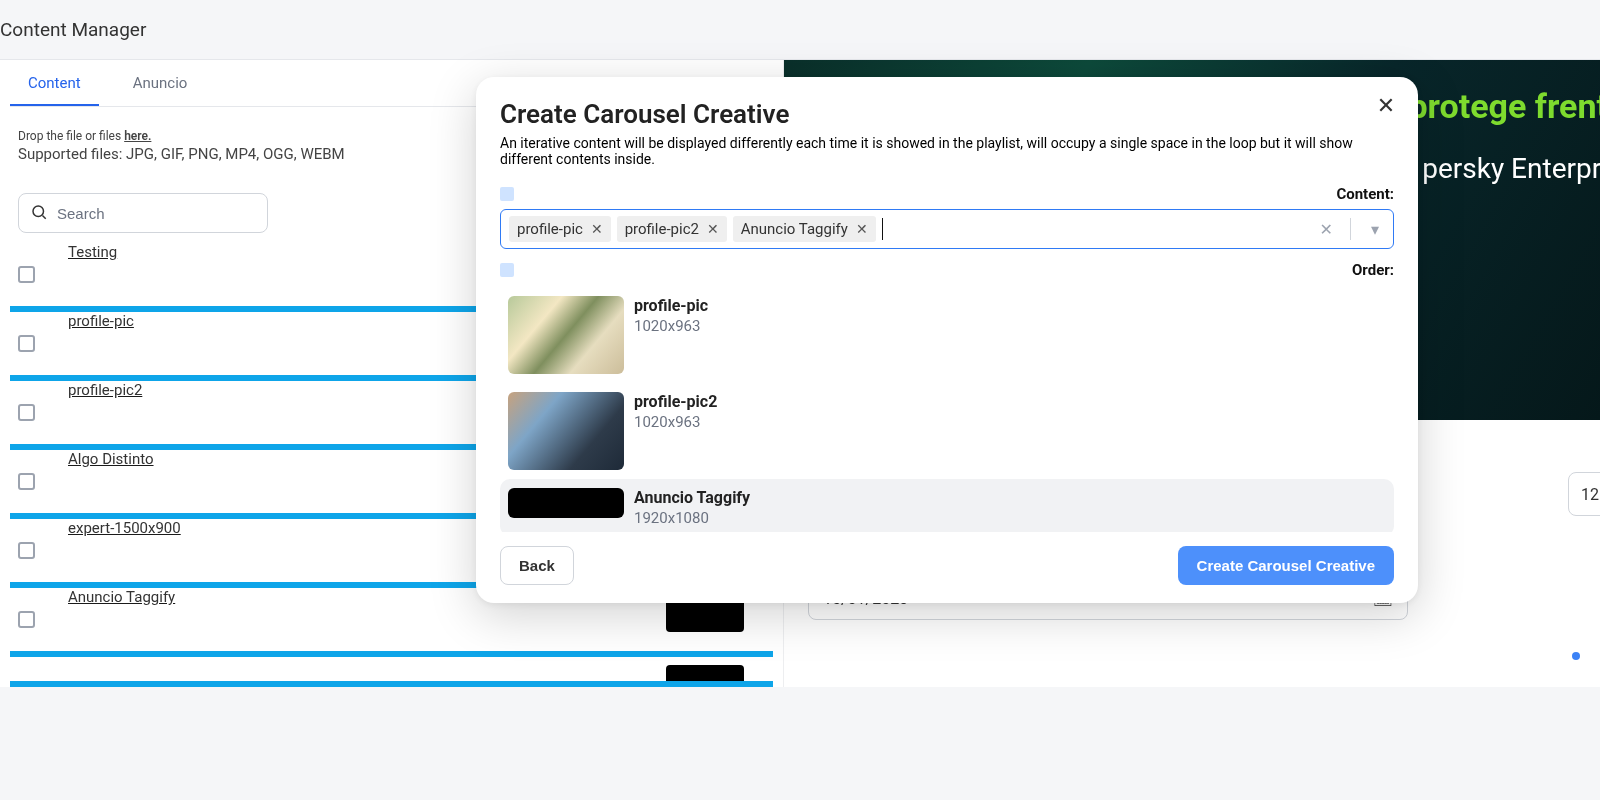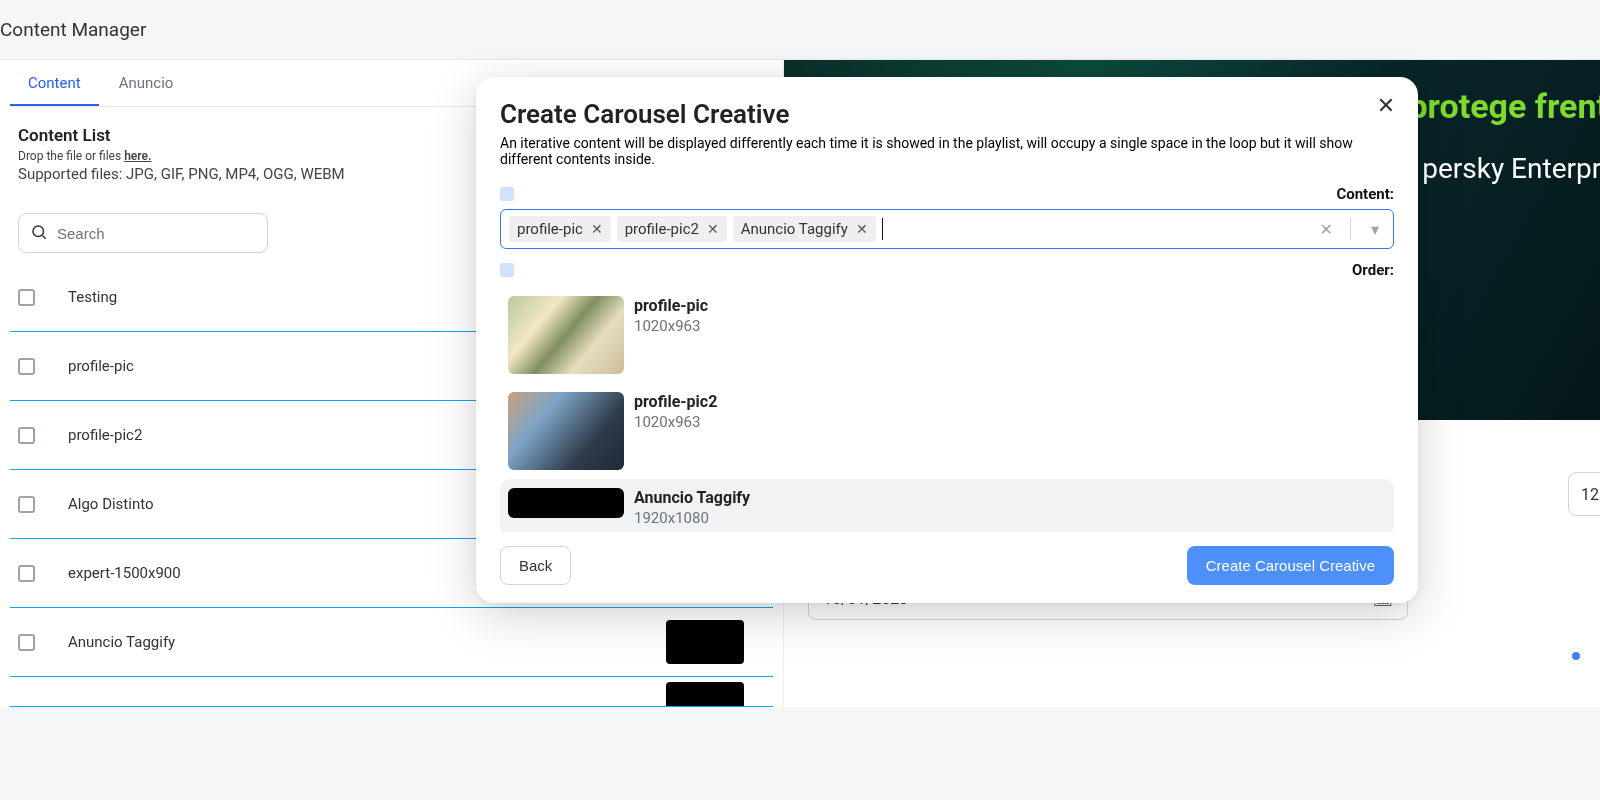--- a/index.html
+++ b/index.html
@@ -3,41 +3,41 @@
 <meta charset="utf-8">
 <style>
 * { box-sizing: border-box; margin: 0; padding: 0; }
 body { font-family: -apple-system, BlinkMacSystemFont, "Segoe UI", Roboto, Helvetica, Arial, sans-serif; background: #f5f6f8; color: #1a1a1a; width: 1600px; height: 800px; overflow: hidden; position: relative; }
 
 .page-title { font-size: 19px; font-weight: 400; padding: 18px 0; color: #333; }
 
 .main-wrap { display: flex; background: #fff; border-top: 1px solid #e5e7eb; }
 .left-pane { width: 784px; border-right: 1px solid #edeef0; padding: 0 10px 0 10px; }
 
-.tabs { display: flex; border-bottom: 1px solid #e5e7eb; gap: 2px; margin-top: 0; }
+.tabs { display: flex; border-bottom: 1px solid #e5e7eb; gap: 16px; margin-top: 0; }
 .tab { padding: 14px 18px 12px; font-size: 15px; color: #6b7280; border-bottom: 2px solid transparent; cursor: pointer; }
 .tab.active { color: #2563eb; border-bottom-color: #2563eb; background: #fff; }
 
 .content-list-hdr { padding: 18px 8px 8px; }
 .content-list-title { font-size: 17px; font-weight: 600; color: #222; }
 .drop-hint { font-size: 12px; color: #444; margin-top: 4px; }
 .drop-hint .here { font-weight: 600; text-decoration: underline; }
 .supported { font-size: 15px; color: #444; margin-top: 2px; }
 
 .search-wrap { margin: 22px 8px 10px; position: relative; width: 250px; }
 .search-wrap svg { position: absolute; top: 10px; left: 12px; width: 18px; height: 18px; stroke: #333; fill: none; }
 .search-input { width: 100%; height: 40px; border: 1px solid #d1d5db; border-radius: 8px; padding: 0 12px 0 38px; font-size: 15px; color: #555; outline: none; }
 .search-input::placeholder { color: #6b7280; }
 
 .tbl-head { display: flex; align-items: center; padding: 14px 8px; border-bottom: 1px solid #e5e7eb; border-top: 1px solid #e5e7eb; margin-top: 8px; }
 .col-check { width: 50px; display: flex; align-items: center; }
 .chk { width: 17px; height: 17px; border: 2px solid #9ca3af; border-radius: 3px; }
 .col-name { font-size: 15px; color: #333; }
 
-.row { display: flex; align-items: center; padding: 0 8px; border-bottom: 1px solid #0ea5e9; height: 69px; }
+.row { display: flex; padding: 0 8px; border-bottom: 6px solid #0ea5e9; height: 69px; text-decoration: underline; }
 .row .rn { font-size: 15px; color: #333; flex: 1; }
 .row .thumb-area { width: 120px; display: flex; justify-content: center; }
 .dark-thumb { width: 78px; height: 44px; background: #000; border-radius: 4px; }
 .expert-thumb { width: 78px; height: 54px; background: linear-gradient(135deg,#0a3a35,#0e4a42); border-radius: 4px; position: relative; overflow: hidden; }
 .expert-thumb::after { content:''; position:absolute; inset:8px 8px 8px 8px; border:1px solid rgba(120,220,120,.2); }
 
 .right-pane { flex: 1; position: relative; overflow: hidden; }
 .banner { width: 100%; height: 360px; background: linear-gradient(120deg,#0a2f2a 0%,#0d4a3b 30%,#08262a 60%,#05181a 100%); position: relative; overflow: hidden; }
 .banner-text1 { position: absolute; top: 26px; right: -8px; font-size: 34px; font-weight: 700; color: #7edb2e; }
 .banner-text2 { position: absolute; top: 92px; right: -8px; font-size: 28px; font-weight: 400; color: #fff; }
@@ -75,21 +75,21 @@
 .order-list { margin: 8px 0 0; max-height: 245px; overflow:hidden; }
 .order-item { display:flex; align-items:flex-start; gap:10px; padding:9px 8px; border-radius:10px; }
 .order-item.hl { background:#f1f2f4; }
 .oi-thumb { width:116px; height:78px; background:#000; border-radius:6px; flex-shrink:0; }
 .oi-thumb.crowd { background: linear-gradient(130deg,#b7c99a 0%,#f3e7c3 30%,#7f8f5e 50%,#e6ddbf 70%,#ccbd9a 100%); }
 .oi-thumb.guy { background: linear-gradient(130deg,#c7a27e 0%,#7ea5c7 30%,#2e3b4a 70%,#1e2a38 100%); }
 .oi-name { font-size:16px; font-weight:700; color:#222; margin-bottom:2px; }
 .oi-dim { font-size:15px; color:#6b7280; }
 
 .modal-footer { display:flex; justify-content:space-between; align-items:center; margin-top:14px; }
-.btn { border-radius:8px; padding:10px 18px; font-size:15px; cursor:pointer; border:1px solid transparent; }
+.btn { border-radius:8px; padding:10px 18px; font-size:15px; cursor:pointer; border:1px solid transparent;font-weight:bold; }
 .btn.outline { border-color:#d1d5db; background:#fff; color:#333; }
 .btn.primary { background:#4d90fb; color:#fff; }
 
 
 .row.partial { height: 30px; overflow:hidden; }
 
 </style>
 </head>
 <body>
 
@@ -97,21 +97,20 @@
 
 <div class="main-wrap">
 
   <div class="left-pane">
     <div class="tabs">
       <div class="tab active">Content</div>
       <div class="tab">Anuncio</div>
     </div>
 
     <div class="content-list-hdr">
-      <div class="content-list-title">Content List</div>
       <div class="drop-hint">
         <span>Drop the file or files </span><span class="here">here.</span>
       </div>
       <div class="supported">Supported files: JPG, GIF, PNG, MP4, OGG, WEBM</div>
     </div>
 
     <div class="search-wrap">
       <svg viewBox="0 0 24 24" stroke-width="2">
           <circle cx="11" cy="11" r="7"></circle>
           <line x1="21" y1="21" x2="16.65" y2="16.65"></line>

